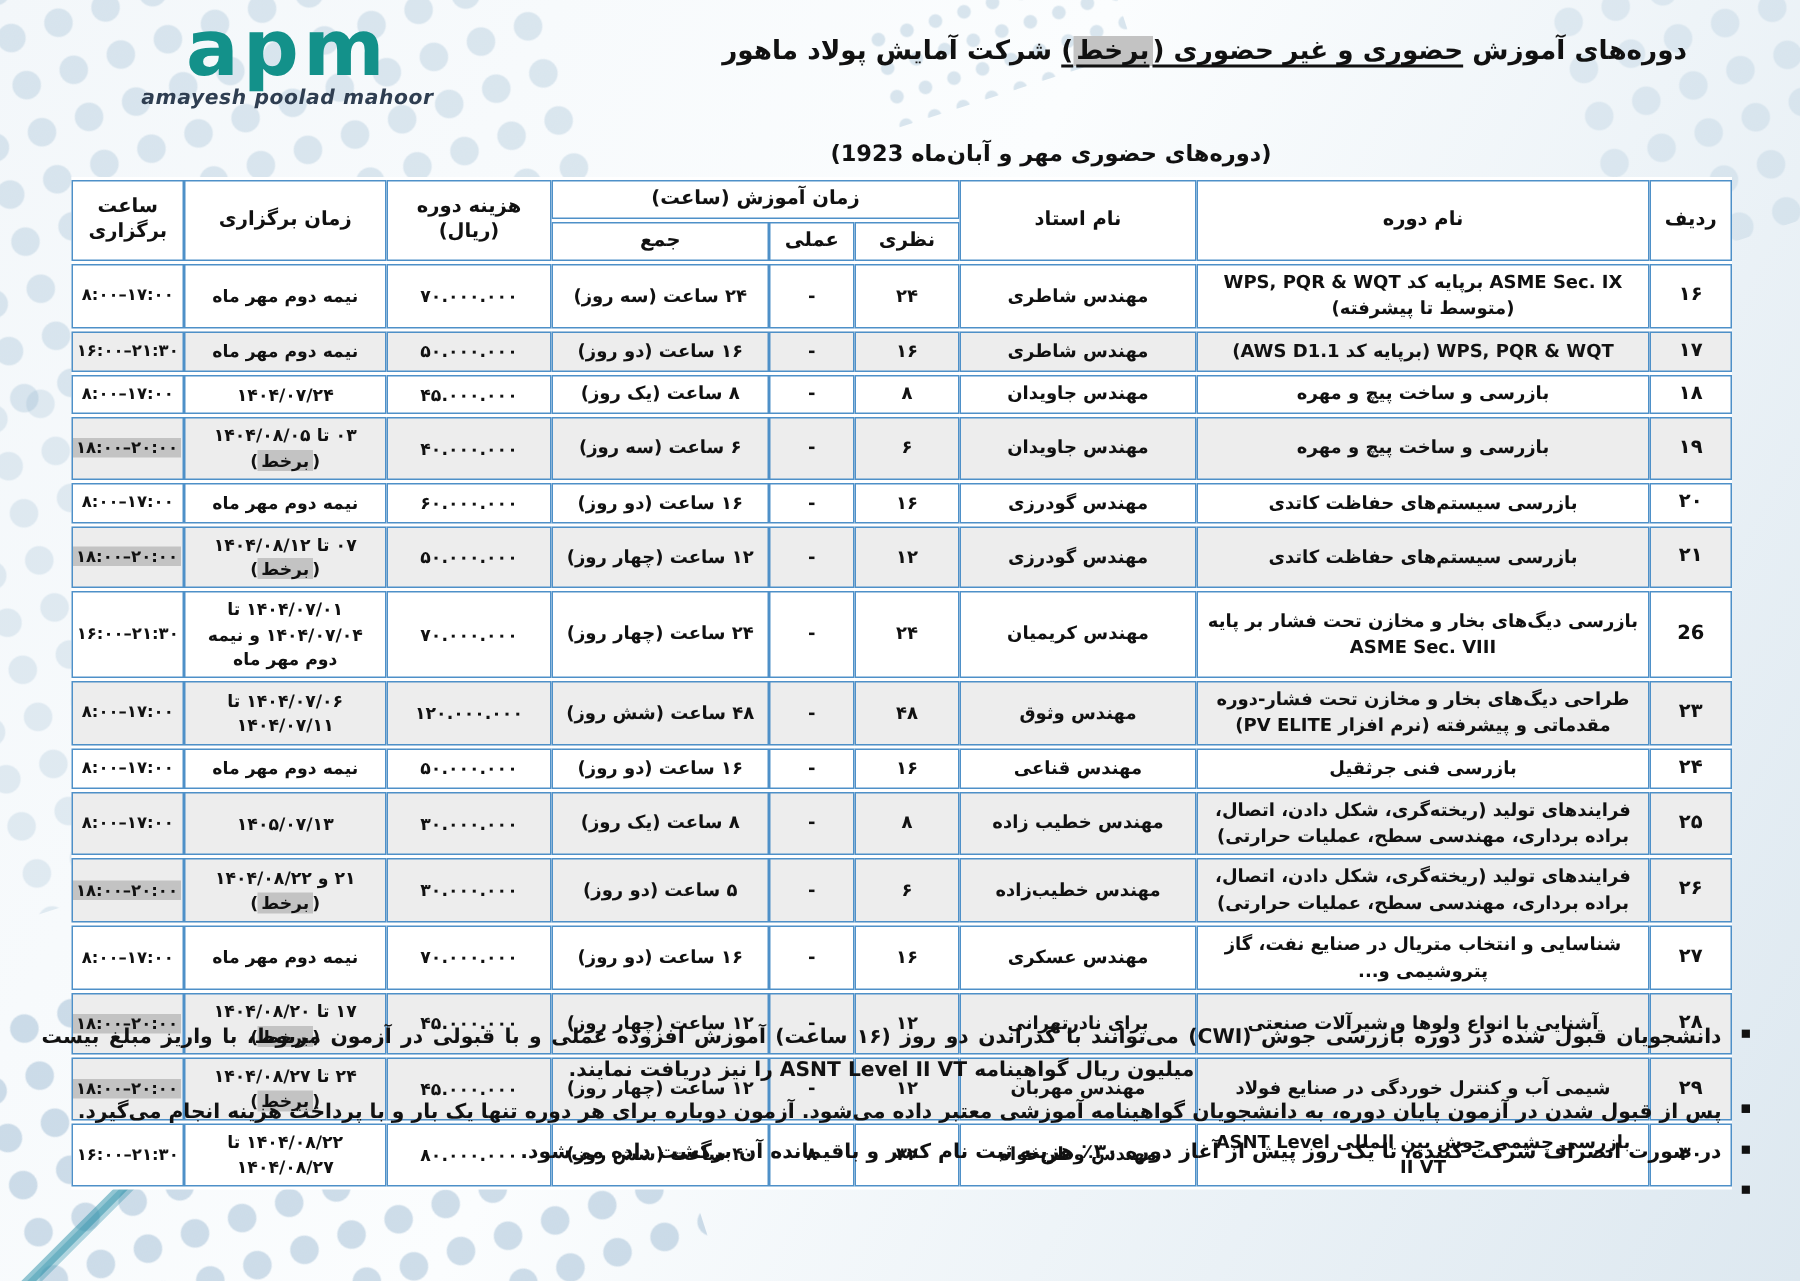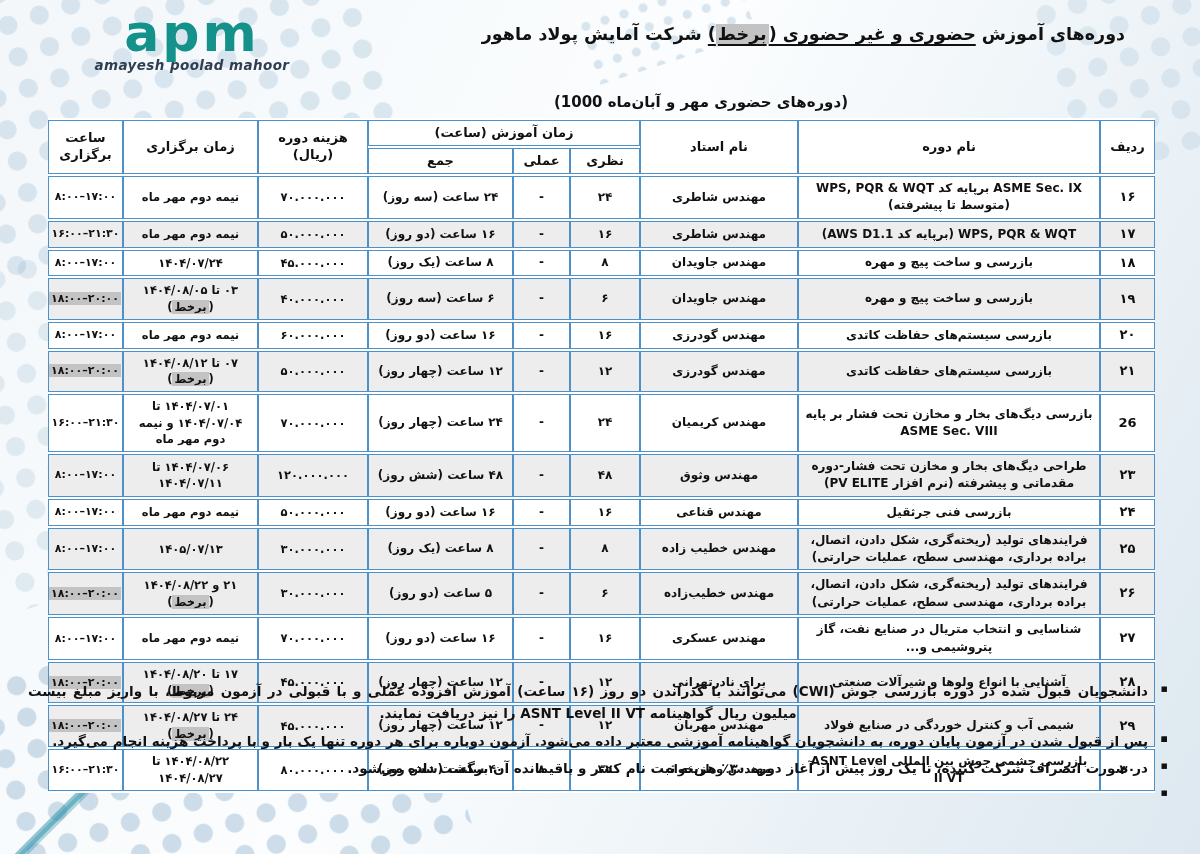--- a/index.html
+++ b/index.html
@@ -87,21 +87,21 @@
   <div class="streak"></div>
   <div class="streak s2"></div>
 
   <div class="logo">
     <div class="logo-mark" dir="ltr">apm</div>
     <div class="logo-sub" dir="ltr">amayesh poolad mahoor</div>
   </div>
 
   <div class="title"><span>دوره‌های آموزش </span><span class="u">حضوری و غیر حضوری (</span><span class="u hl">برخط</span><span class="u">)</span><span> شرکت آمایش پولاد ماهور</span></div>
 
-  <div class="subtitle">(دوره‌های حضوری مهر و آبان‌ماه 1000)</div>
+  <div class="subtitle">(دوره‌های حضوری مهر و آبان‌ماه 1923)</div>
 
   <div class="tbl-wrap">
     <table>
       <colgroup>
         <col class="w-no">
           <col class="w-course">
           <col class="w-inst">
         <col class="w-th">
           <col class="w-pr">
           <col class="w-tot">

